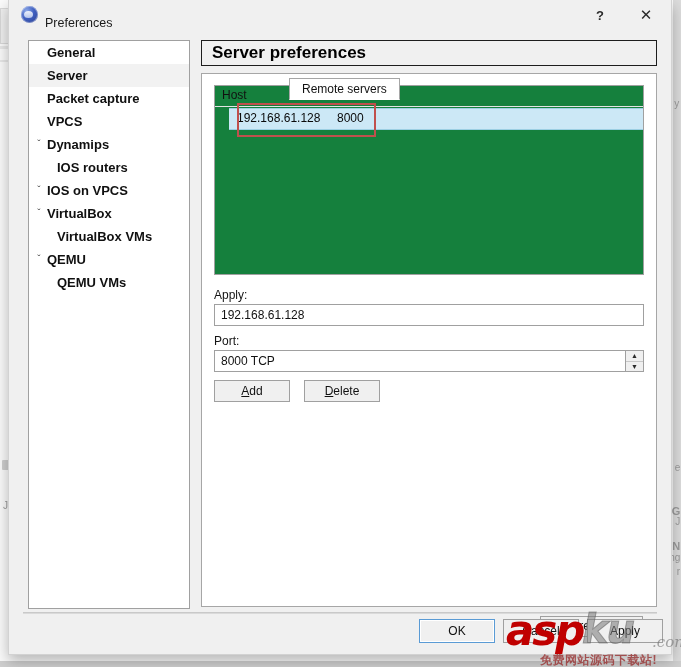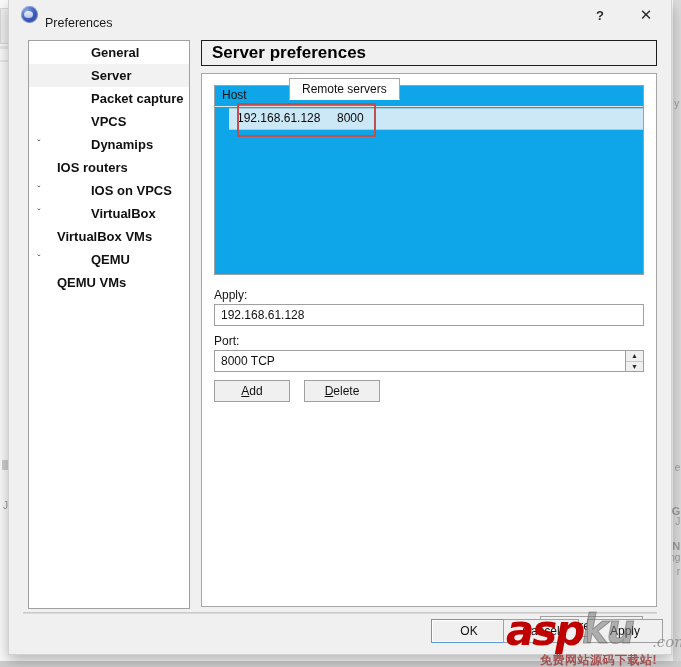--- a/index.html
+++ b/index.html
@@ -56,21 +56,21 @@
     position:relative;height:23px;line-height:23px;
     font-weight:bold;font-size:13px;color:#101010;white-space:nowrap;
   }
   .tree-item.selected{background:#f2f2f2;}
   .tree-item .chev{
     position:absolute;left:4px;top:0;width:12px;height:23px;
     display:flex;align-items:center;justify-content:center;
     font-weight:normal;font-size:10px;color:#3b3b3b;
   }
   .tree-item .lbl{position:absolute;}
-  .lvl0 .lbl{left:18px;margin-left:44px;}
+  .lvl0 .lbl{left:18px;}
   .lvl1 .lbl{left:28px;}
 
   
   #pane{position:absolute;left:192px;top:40px;right:14px;height:567px;}
   #page-title{
     height:26px;line-height:24px;border:1px solid #1d1d1d;background:#f0f0f0;
     font-size:17px;font-weight:bold;padding-left:10px;box-sizing:border-box;
     color:#000;
   }
 
@@ -85,21 +85,21 @@
   .tab.active{left:88px;background:#fff;border-bottom:1px solid #fff;z-index:3;}
 
   #tabbody{
     position:absolute;left:0;right:0;top:33px;bottom:0;
     background:#fff;border:1px solid #a6a6a6;box-sizing:border-box;
   }
 
   
   #table{
     position:absolute;left:12px;top:11px;right:12px;height:190px;
-    border:1px solid #a0a0a0;background:#0ea5e9;box-sizing:border-box;
+    border:1px solid #a0a0a0;background:#15803d;box-sizing:border-box;
   }
   #thead{height:20px;position:relative;border-bottom:1px solid #e4e4e4;}
   .th{position:absolute;top:2px;font-size:12px;color:#111;}
   #th-host{left:7px;}
   #th-port{left:110px;}
   #row-sel{
     position:absolute;left:14px;top:22px;right:0;height:20px;
     background:#cce8f6;border-top:1px solid #9ccfe3;border-bottom:1px solid #9ccfe3;
   }
   #row-sel .cell{position:absolute;top:2px;font-size:12px;color:#0a0a0a;}
@@ -150,21 +150,21 @@
 
   
   #sep{position:absolute;left:14px;right:14px;top:612px;height:1px;background:#dadada;
        border-top:1px solid #c9c9c9;}
   #footer{position:absolute;left:0;right:0;top:619px;height:34px;}
   .fbtn{
     position:absolute;top:0;height:24px;line-height:22px;width:76px;
     box-sizing:border-box;text-align:center;font-size:12px;color:#111;
     background:#f0f0f0;border:1px solid #a0a0a0;
   }
-  #btn-ok{left:410px;border:1px solid #5a9bd5;box-shadow:inset 0 0 0 1px #fff;margin-left:12px;}
+  #btn-ok{left:410px;border:1px solid #5a9bd5;box-shadow:inset 0 0 0 1px #fff;}
   #btn-cancel{left:494px;}
   #btn-apply{left:578px;}
 
   
   #watermark{position:absolute;left:506px;top:607px;width:175px;height:60px;z-index:50;
              pointer-events:none;}
   #wm-asp{
     position:absolute;left:0;top:3px;font-size:42px;font-weight:bold;
     font-style:italic;color:#c00000;font-family:"DejaVu Sans",sans-serif;
     letter-spacing:-2px;line-height:1;

